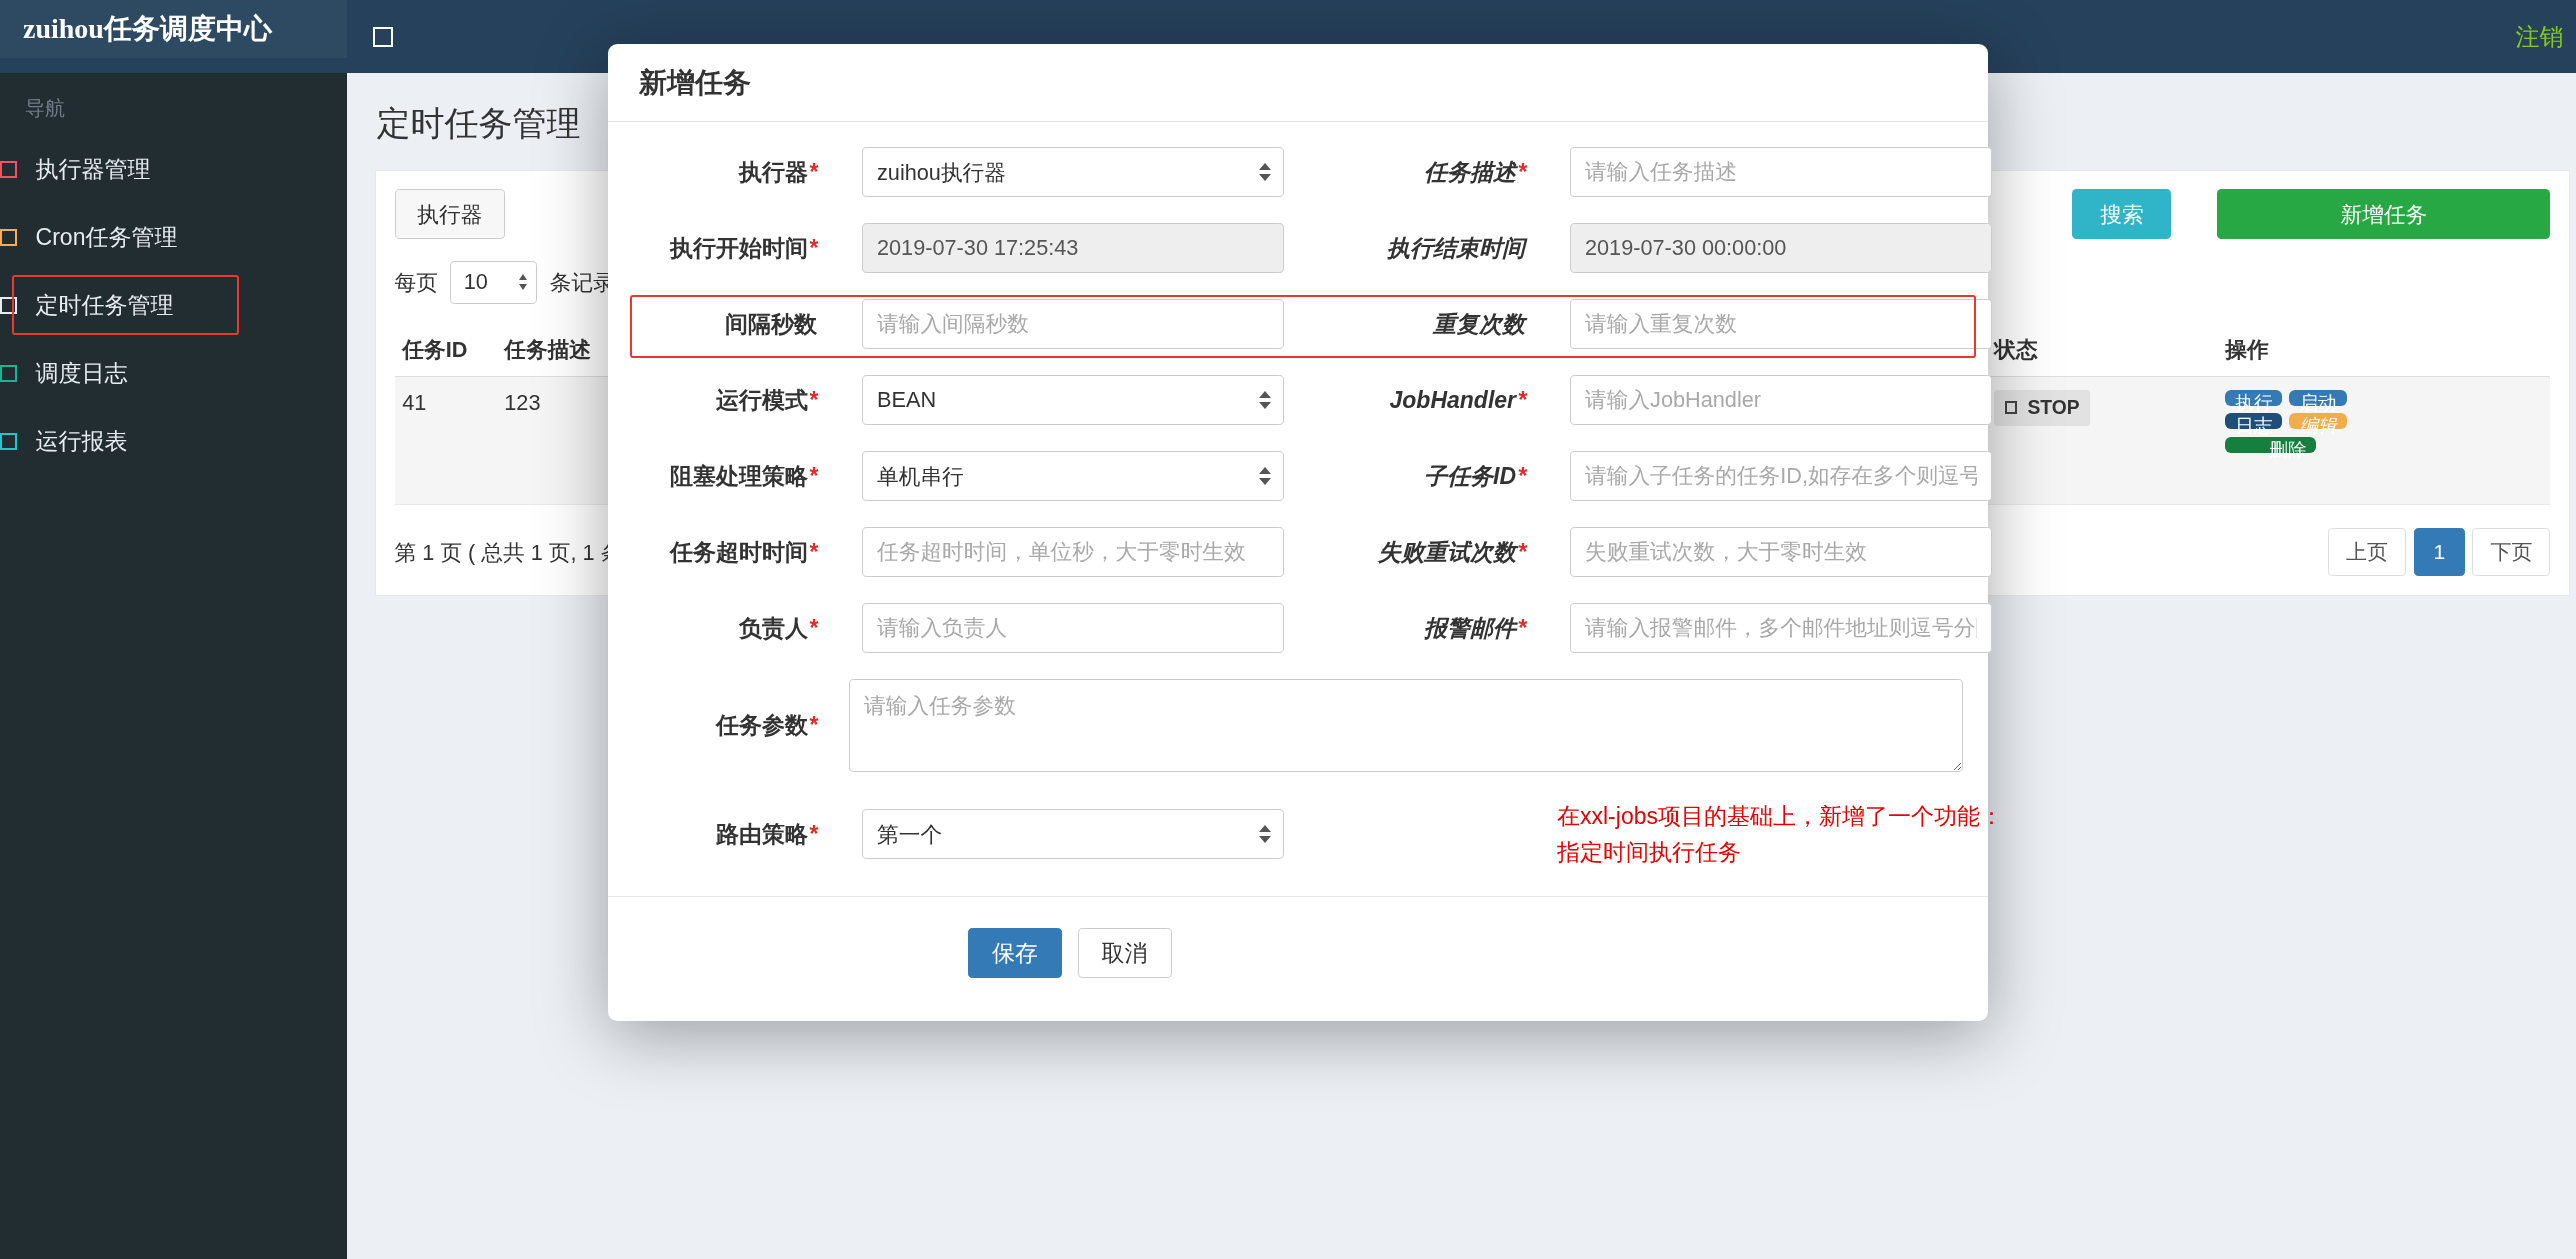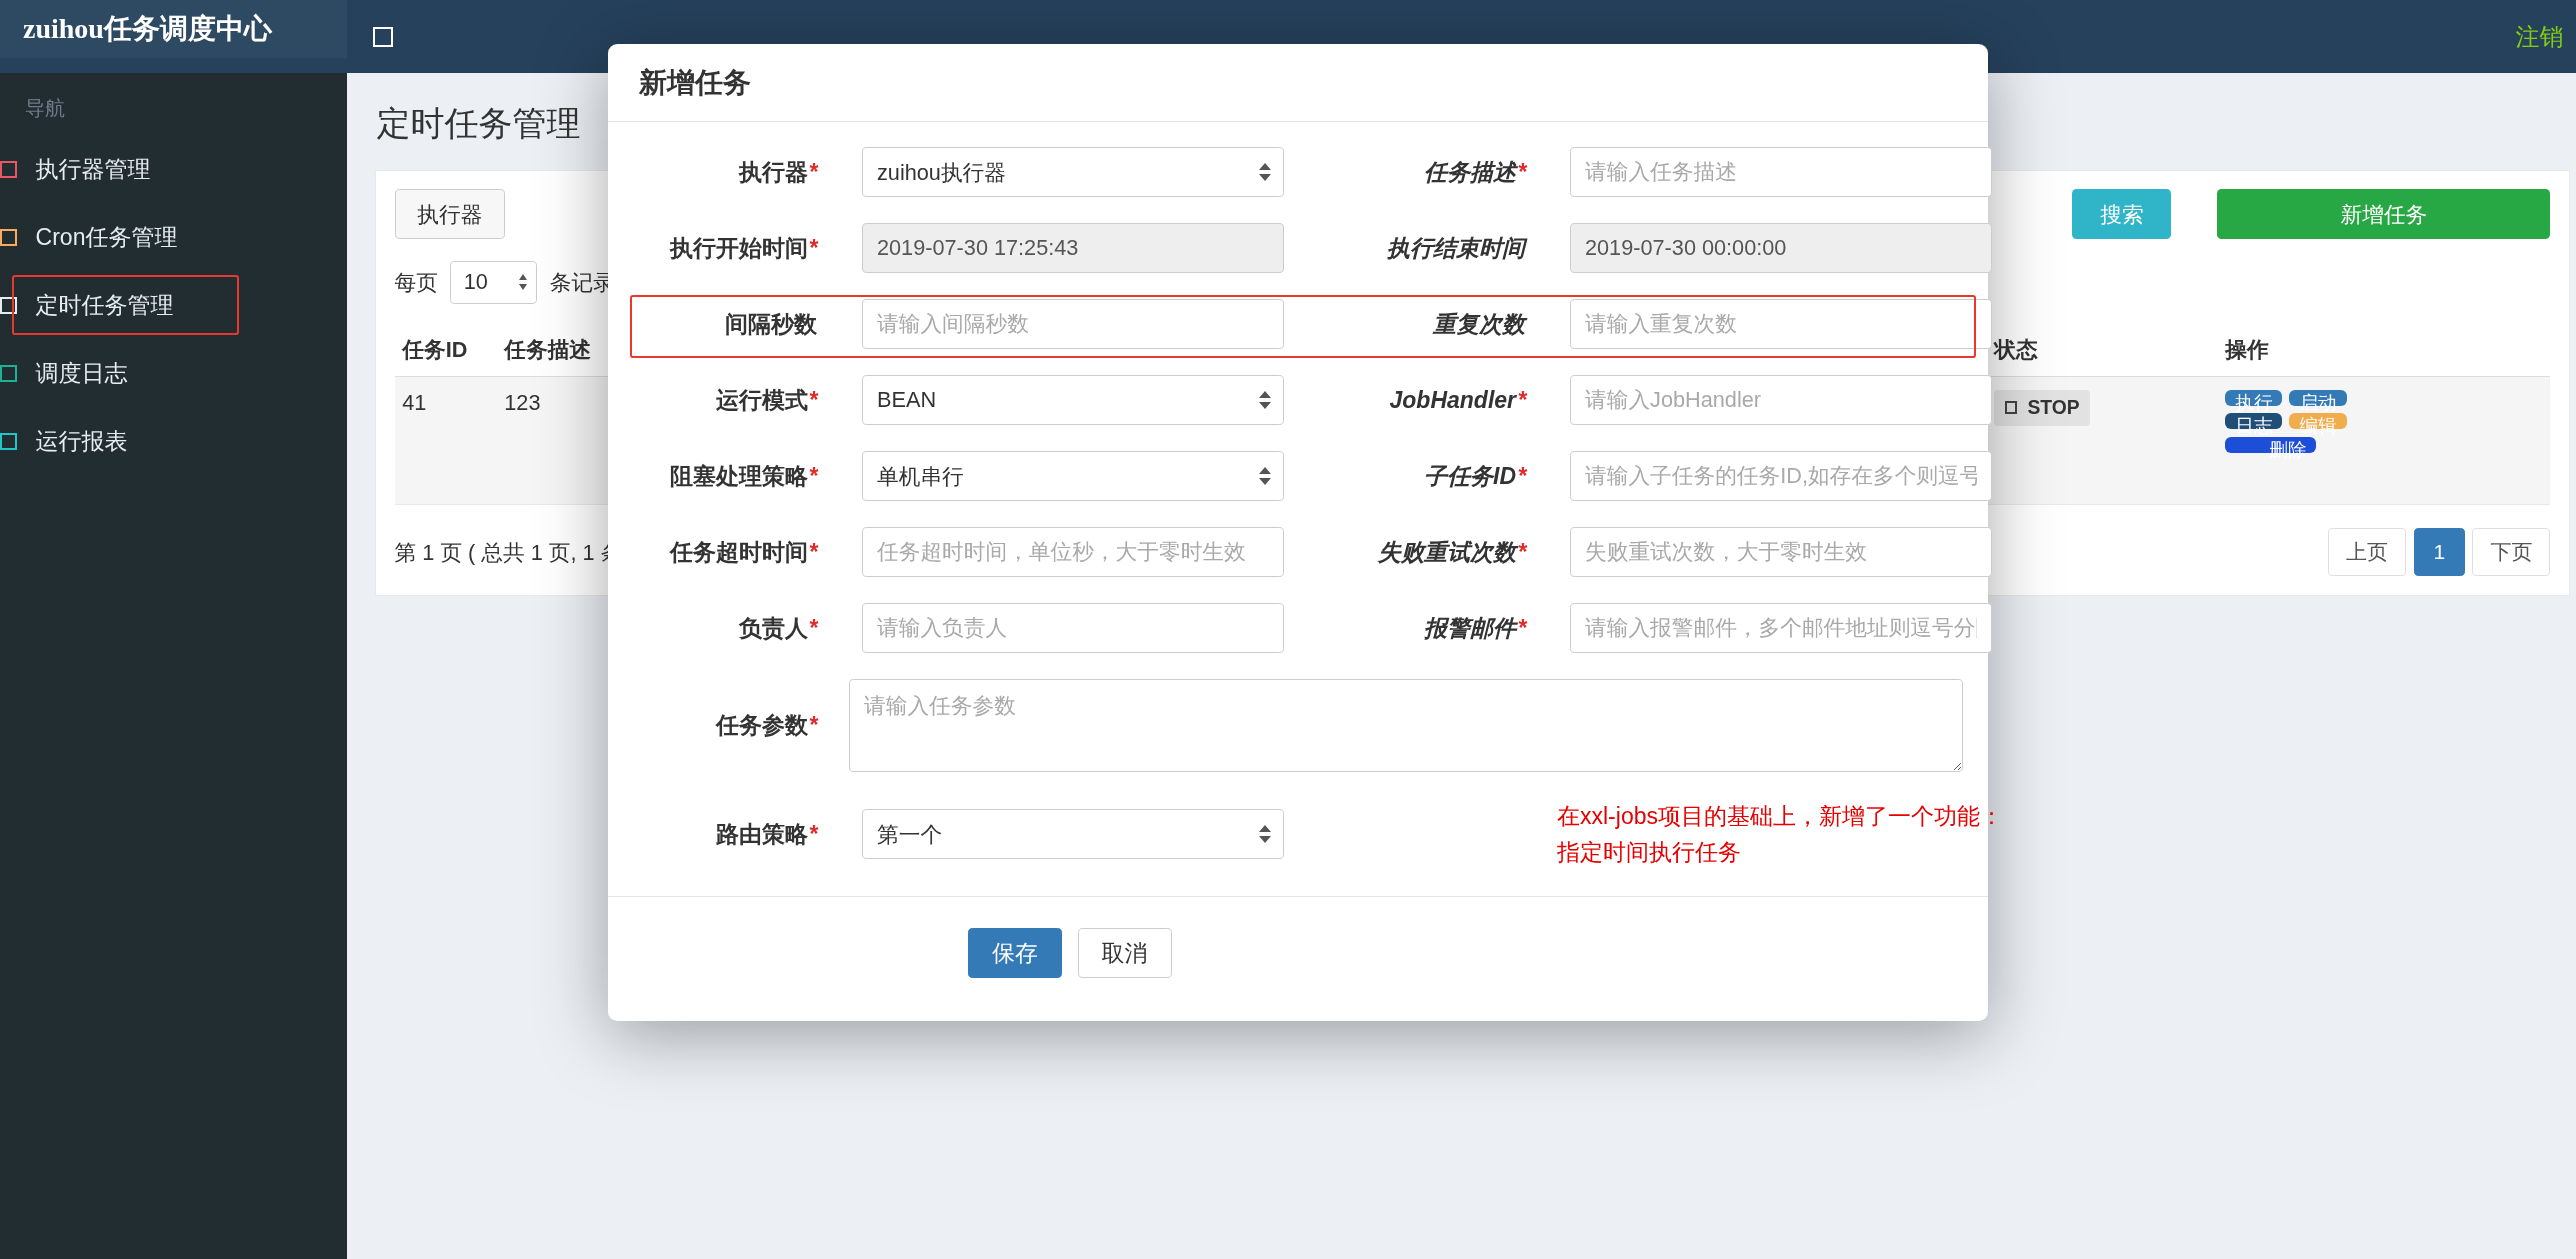--- a/index.html
+++ b/index.html
@@ -39,22 +39,22 @@
   .thead { border-bottom:1.5px solid #ddd; font-weight:bold; font-size:21.7px; }
   .thead > div { padding:9.3px 0 12.4px 7.7px; }
   .trow { background:#f5f5f6; border-bottom:0.8px solid #e7eaec; font-size:21.7px; min-height:128px; }
   .trow > div { padding:12.4px 0 9.3px 7.7px; }
   .status-badge { display:inline-flex; align-items:center; gap:10px; background:#e2e2e2; color:#333; font-size:19.3px; font-weight:600; padding:7px 10.8px; border-radius:3.9px; }
   .stop-sq { width:12.4px; height:12.4px; border:2.3px solid #444; display:inline-block; }
   .actions { display:flex; flex-wrap:wrap; width:178px; }
   .abtn { height:16px; padding:0 10px; margin:0 7px 7.7px 0; border:none; border-radius:6px; color:#fff; font-size:18.6px; cursor:pointer; font-family:inherit; }
   .ab-exec, .ab-start { background:#337ab7; }
   .ab-log { background:#1f4e79; }
-  .ab-edit { background:#f0ad4e; }
-  .ab-del { background:#1d4ed8;padding-left:44px; }
+  .ab-edit { background:#f0ad4e;font-style:italic; }
+  .ab-del { background:#15803d;padding-left:44px; }
   .pag-row { display:flex; align-items:center; margin-top:23px; font-size:21.7px; color:#333; }
   .pag-btns { margin-left:auto; display:flex; gap:7.7px; }
   .pbtn { height:48px; padding:0 17px; border:0.8px solid #ddd; background:#fff; color:#555; border-radius:4.6px; font-size:21px; cursor:pointer; display:flex; align-items:center; font-family:inherit; }
   .pbtn.active { background:#337ab7; border-color:#337ab7; color:#fff; width:51px; justify-content:center; }
   
   .modal { position:absolute; left:608px; top:44px; width:1380px; background:#fff; border-radius:9.3px; box-shadow:0 14px 70px rgba(0,0,0,0.35); z-index:100; }
   .modal-header { padding:21.7px 31px; border-bottom:0.8px solid #e5e5e5; }
   .modal-title { font-size:28px; font-weight:600; color:#333; line-height:34px; }
   .modal-body { position:relative; padding:25px 25px 0 0; }
   .form-row { display:flex; align-items:center; margin-bottom:26px;justify-content:space-between; }

